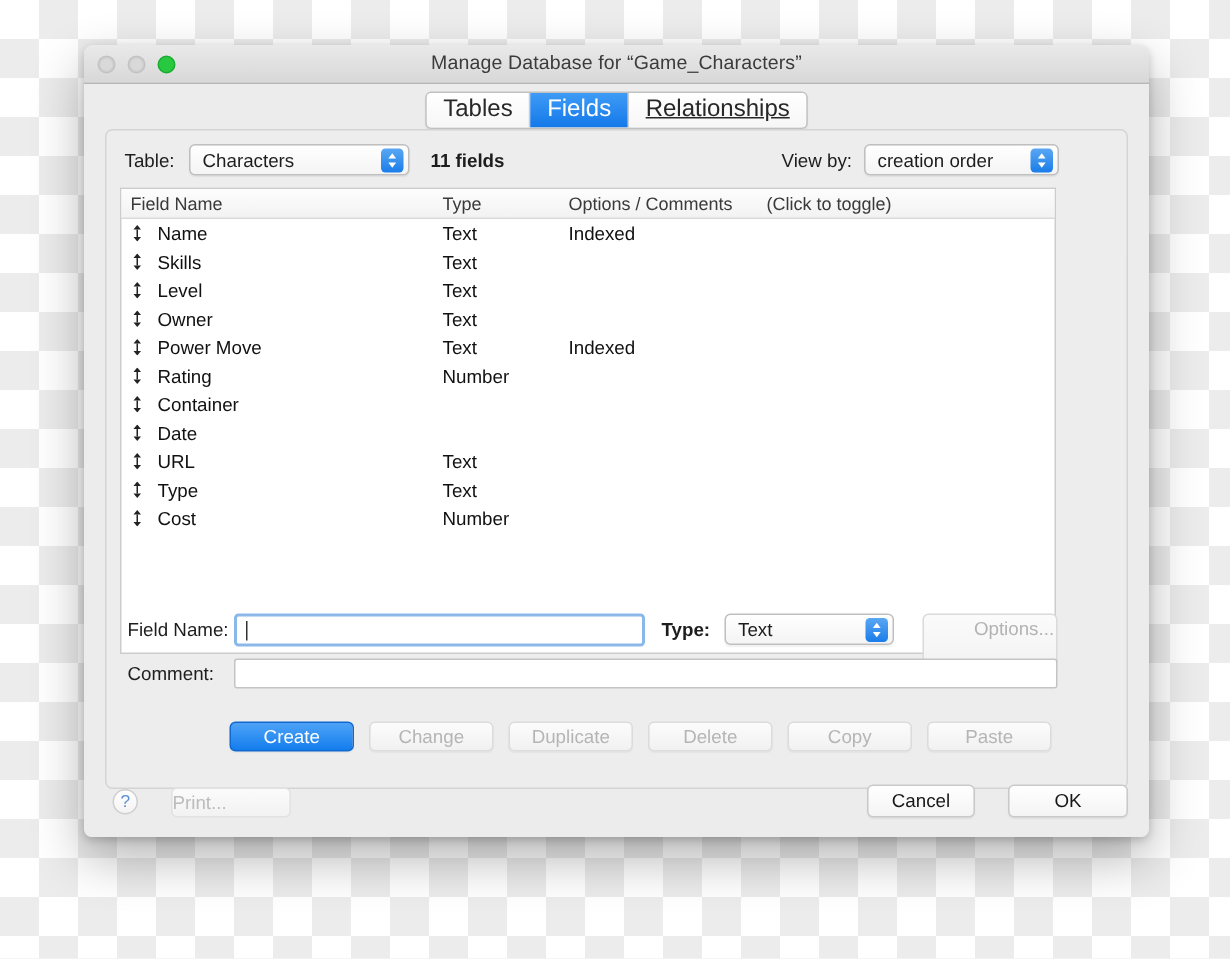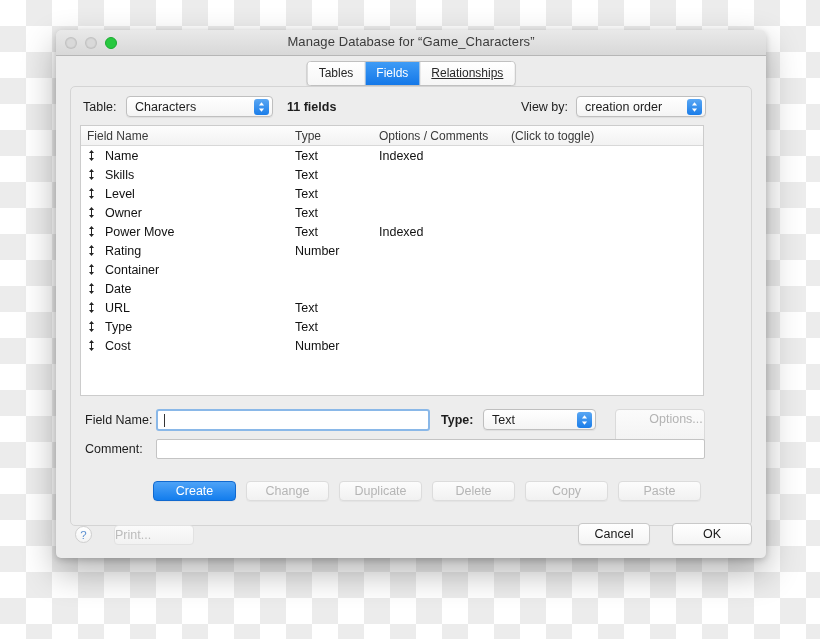--- a/index.html
+++ b/index.html
@@ -74,21 +74,21 @@
     transform: translateX(-50%);
     top: 5px;
     display: flex;
     border: 1px solid #c0c0c0;
     border-radius: 4px;
     overflow: hidden;
     background: #fff;
     box-shadow: 0 1px 1px rgba(0,0,0,0.07);
   }
   .tab {
-    font-size: 12px;
+    font-size: 16px;
     color: #282828;
     padding: 4px 11px 5px 11px;
     background: linear-gradient(to bottom,#ffffff,#f6f6f6);
     border-right: 1px solid #cdcdcd;
     line-height: 14px;
     white-space: nowrap;
   }
   .tab:last-child { border-right: none; text-decoration: underline; }
   .tab.active {
     background: linear-gradient(to bottom,#3e9bf6,#1478e8);
@@ -160,21 +160,21 @@
   }
   #viewby-select .val {
     position: absolute; left: 8px; top: 3px;
     font-size: 12.5px; color: #1d1d1d;
   }
 
   
   #list {
     position: absolute;
     left: 9px; top: 38px;
-    width: 624px; height: 271px;
+    width: 624px; height: 311px;
     background: #ffffff;
     border: 1px solid #cccccc;
     box-sizing: border-box;
   }
   #list-header {
     display: flex;
     height: 19px;
     background: linear-gradient(to bottom,#fdfdfd,#f2f2f2);
     border-bottom: 1px solid #d8d8d8;
     font-size: 12px;

